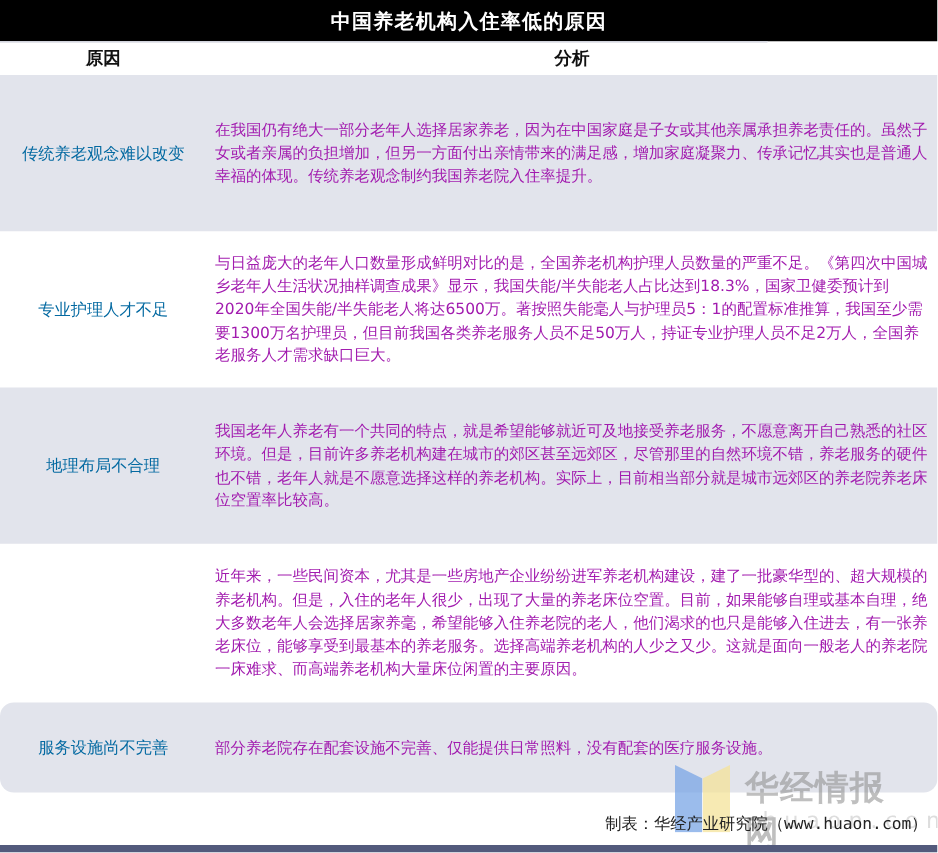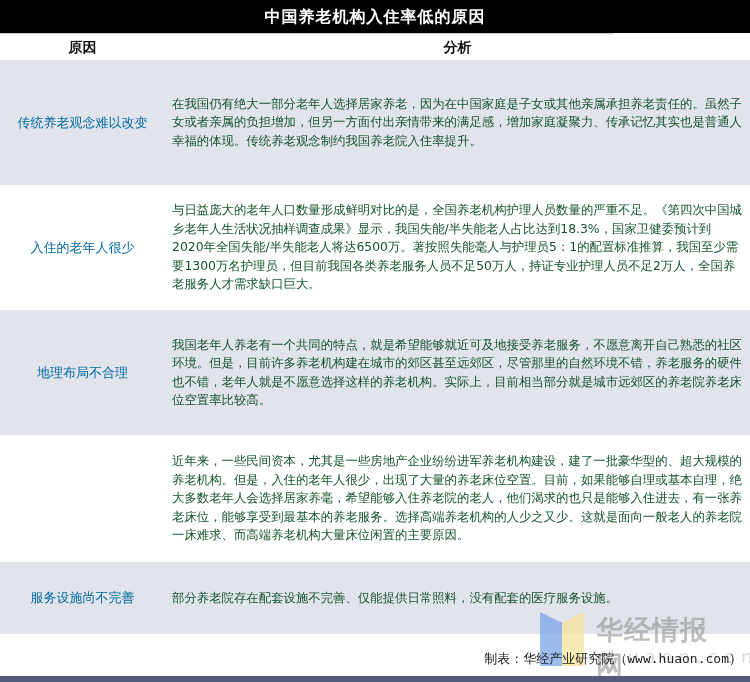--- a/index.html
+++ b/index.html
@@ -9,21 +9,21 @@
                color:#fff; font-size:16px; font-weight:bold; text-align:center; line-height:33px; letter-spacing:1px; }
   .header { position:absolute; left:0; top:33px; width:614px; height:27px; background:#fff;
             border-top:1px solid #c9ccd8; font-size:14px; font-weight:bold; color:#111; }
   .header .c1 { position:absolute; left:0; width:165px; text-align:center; line-height:27px; }
   .header .c2 { position:absolute; left:165px; width:585px; text-align:center; line-height:27px; }
   .row { position:absolute; left:0; width:750px; }
   .row.shade { background:#e2e4ec; }
   .row .reason { position:absolute; left:0; top:0; width:165px; height:100%; display:flex;
                  align-items:center; justify-content:center; font-size:13px; color:#0369a1; text-align:center; }
   .row .analysis { position:absolute; left:172px; top:0; width:570px; height:100%; display:flex;
-                   align-items:center; font-size:12.4px; line-height:18.5px; color:#14532d; }
+                   align-items:center; font-size:12.4px; line-height:18.5px; color:#a21caf; }
   .footer-note { position:absolute; right:8px; top:650px; font-size:13px; color:#222; font-family:"DejaVu Sans Mono", monospace; }
   .bottom-bar { position:absolute; left:0; top:676px; width:750px; height:6px; background:#535a7c; }
   .watermark { position:absolute; left:540px; top:610px; width:177px; height:60px; pointer-events:none; }
   .wm-logo-blue { position:absolute; left:0; top:2px; width:22px; height:54px; background:#7aa6e6; opacity:0.75;
                   clip-path:polygon(0 0,100% 20%,100% 100%,0 100%); }
   .wm-logo-yellow { position:absolute; left:22px; top:2px; width:22px; height:54px; background:#f4e39a; opacity:0.75;
                     clip-path:polygon(0 20%,100% 0,100% 100%,0 100%); }
   .wm-text { position:absolute; left:56px; top:2px; font-size:27px; font-weight:bold; color:#8a8a8a; opacity:0.55; letter-spacing:1px; }
   .wm-url { position:absolute; left:70px; top:36px; font-size:18px; color:#bbbbbb; opacity:0.5; letter-spacing:6px; }
 </style>
@@ -36,34 +36,34 @@
   <div class="c1">原因</div>
   <div class="c2">分析</div>
 </div>
 
 <div class="row shade" style="top:60px;height:125px;">
   <div class="reason">传统养老观念难以改变</div>
   <div class="analysis">在我国仍有绝大一部分老年人选择居家养老，因为在中国家庭是子女或其他亲属承担养老责任的。虽然子女或者亲属的负担增加，但另一方面付出亲情带来的满足感，增加家庭凝聚力、传承记忆其实也是普通人幸福的体现。传统养老观念制约我国养老院入住率提升。</div>
 </div>
 
 <div class="row" style="top:185px;height:125px;">
-  <div class="reason">入住的老年人很少</div>
+  <div class="reason">专业护理人才不足</div>
   <div class="analysis">与日益庞大的老年人口数量形成鲜明对比的是，全国养老机构护理人员数量的严重不足。《第四次中国城乡老年人生活状况抽样调查成果》显示，我国失能/半失能老人占比达到18.3%，国家卫健委预计到2020年全国失能/半失能老人将达6500万。著按照失能毫人与护理员5：1的配置标准推算，我国至少需要1300万名护理员，但目前我国各类养老服务人员不足50万人，持证专业护理人员不足2万人，全国养老服务人才需求缺口巨大。</div>
 </div>
 
 <div class="row shade" style="top:310px;height:125px;">
   <div class="reason">地理布局不合理</div>
   <div class="analysis">我国老年人养老有一个共同的特点，就是希望能够就近可及地接受养老服务，不愿意离开自己熟悉的社区环境。但是，目前许多养老机构建在城市的郊区甚至远郊区，尽管那里的自然环境不错，养老服务的硬件也不错，老年人就是不愿意选择这样的养老机构。实际上，目前相当部分就是城市远郊区的养老院养老床位空置率比较高。</div>
 </div>
 
 <div class="row" style="top:435px;height:127px;">
   <div class="analysis">近年来，一些民间资本，尤其是一些房地产企业纷纷进军养老机构建设，建了一批豪华型的、超大规模的养老机构。但是，入住的老年人很少，出现了大量的养老床位空置。目前，如果能够自理或基本自理，绝大多数老年人会选择居家养毫，希望能够入住养老院的老人，他们渴求的也只是能够入住进去，有一张养老床位，能够享受到最基本的养老服务。选择高端养老机构的人少之又少。这就是面向一般老人的养老院一床难求、而高端养老机构大量床位闲置的主要原因。</div>
 </div>
 
-<div class="row shade" style="top:562px;height:72px;">
+<div class="row shade" style="top:562px;height:72px;border-radius:11px;">
   <div class="reason">服务设施尚不完善</div>
   <div class="analysis">部分养老院存在配套设施不完善、仅能提供日常照料，没有配套的医疗服务设施。</div>
 </div>
 
 <div class="watermark">
   <div class="wm-logo-blue"></div>
   <div class="wm-logo-yellow"></div>
   <div class="wm-text">华经情报网</div>
   <div class="wm-url">huaon.com</div>
 </div>

